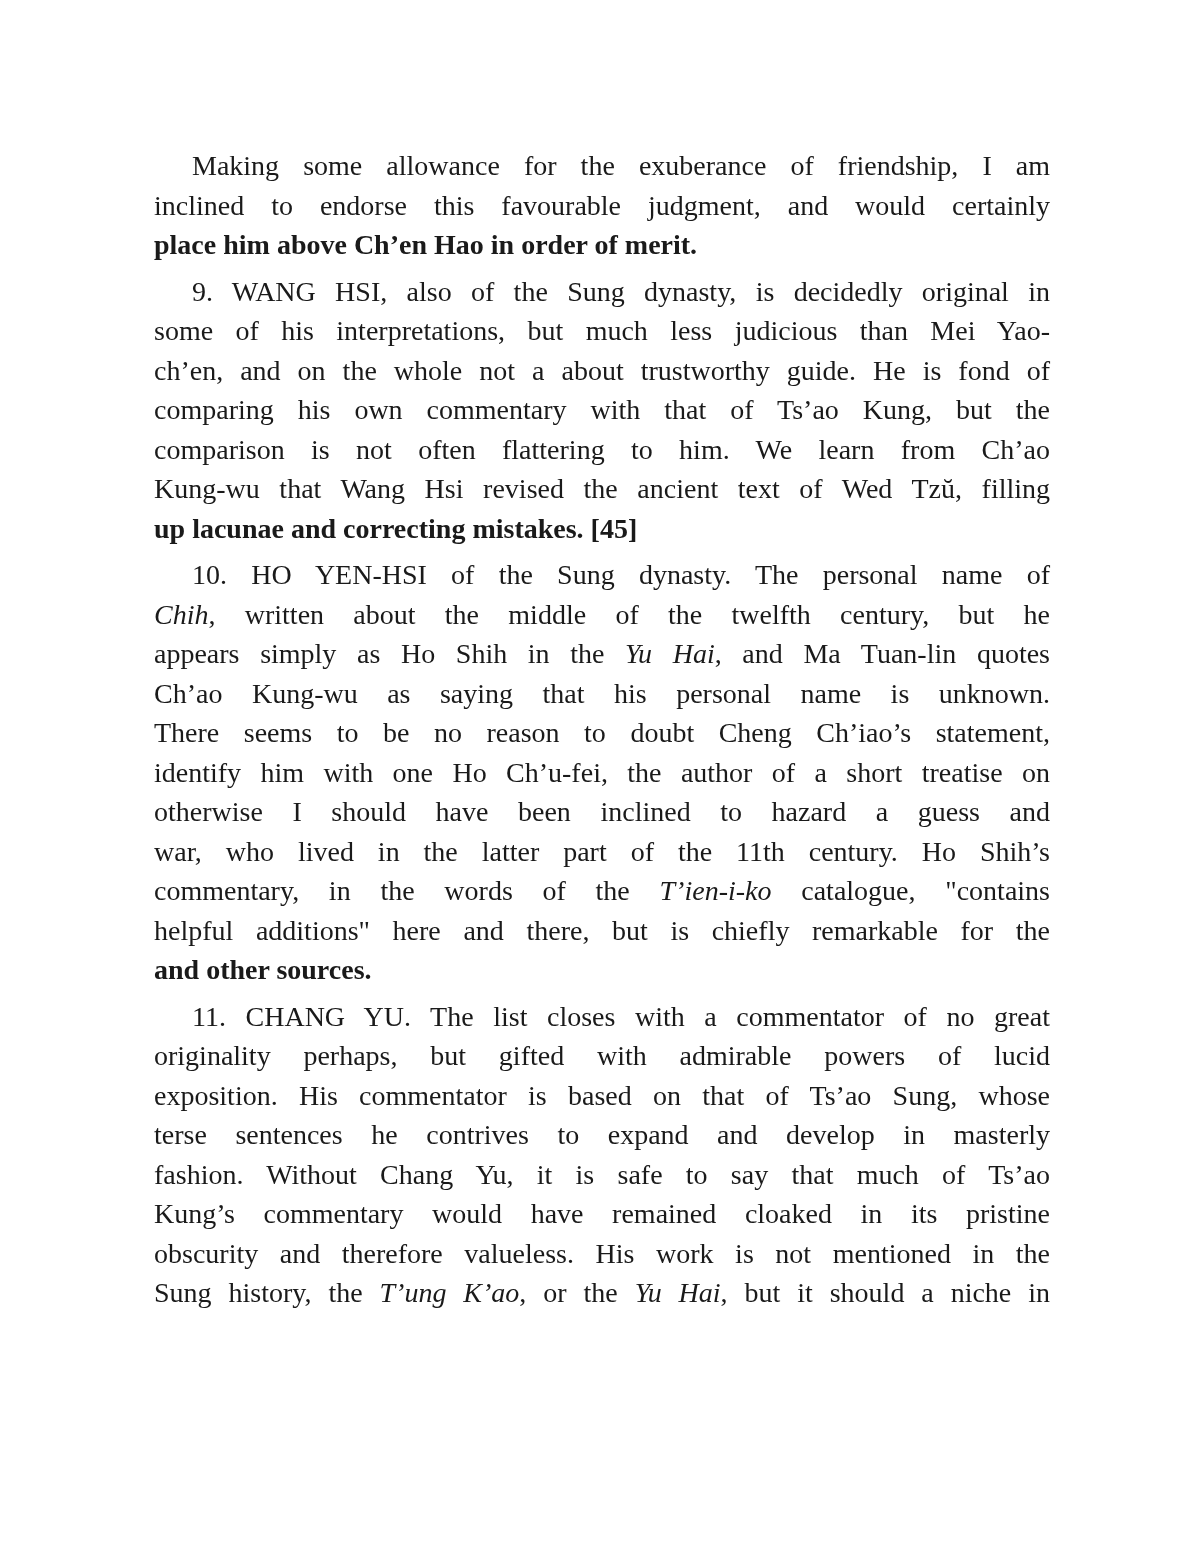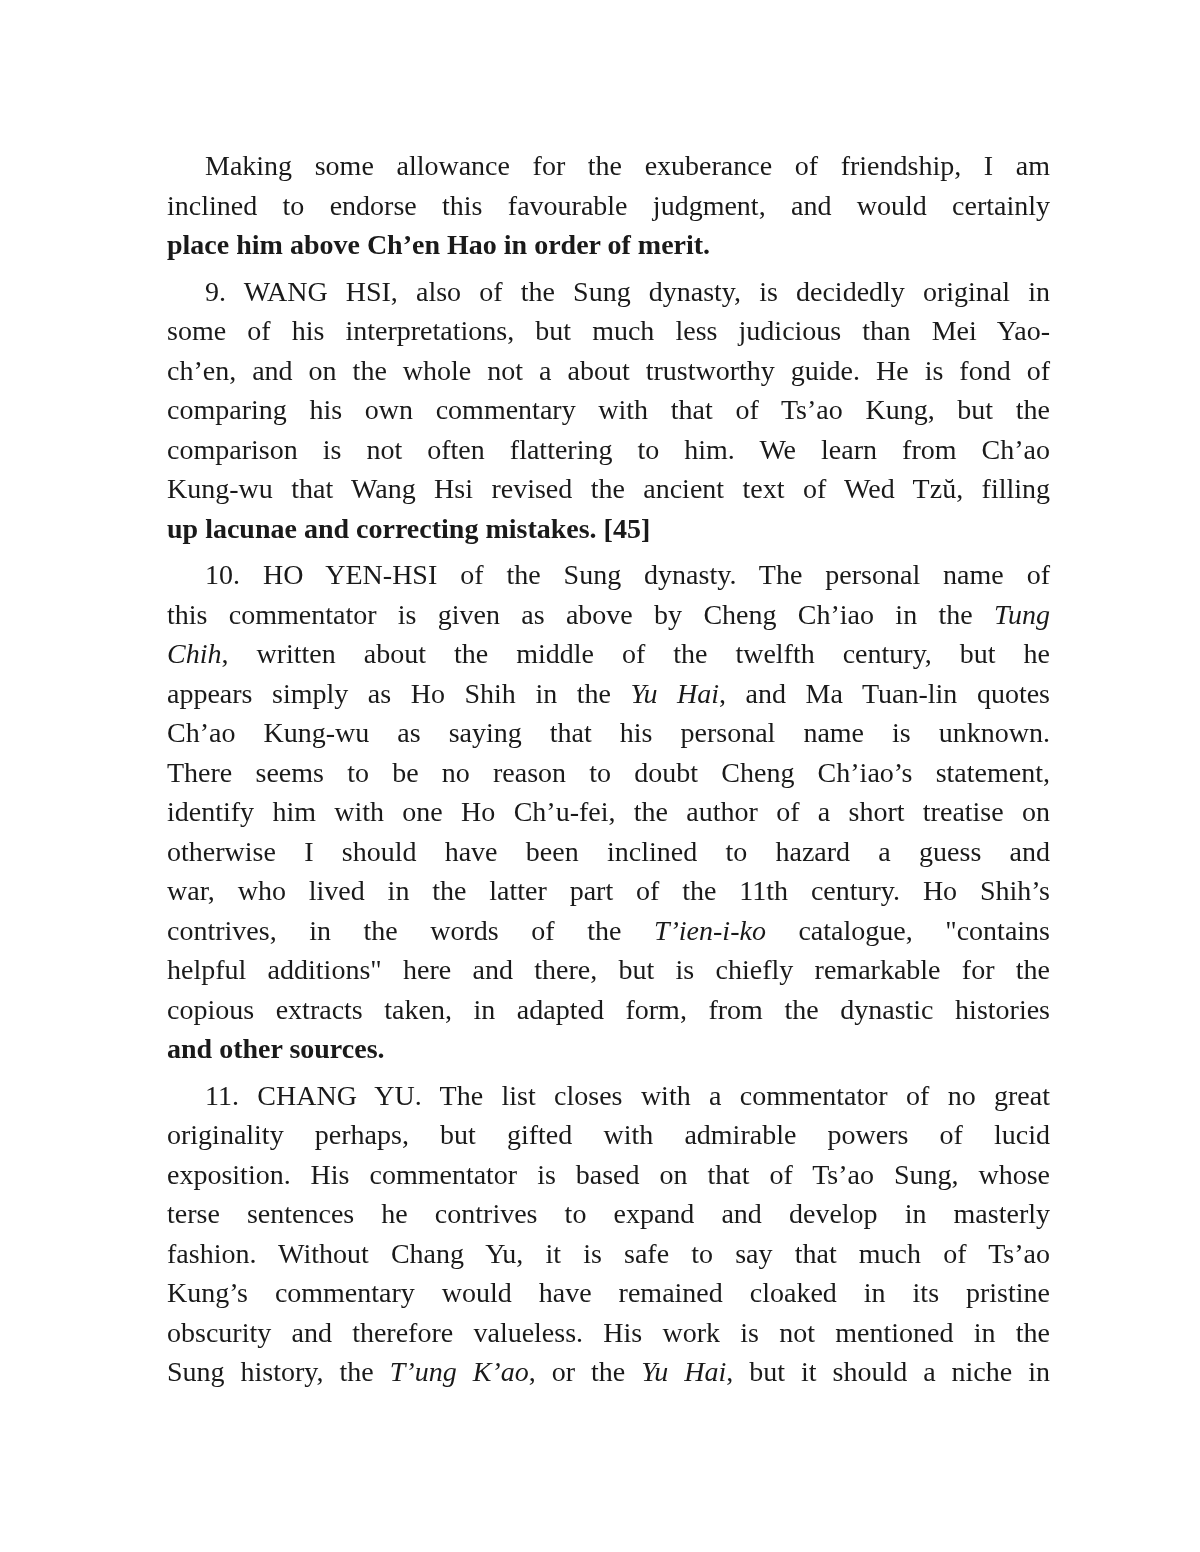--- a/index.html
+++ b/index.html
@@ -16,21 +16,21 @@
     font-family: "Liberation Serif", serif;
     color: #1a1a1a;
   }
   .text-column {
     position: absolute;
     left: 150px;
     top: 146px;
     width: 900px;
   }
   .paragraph {
-    margin: 0 0 7px 17px;
+    margin: 0 0 7px 4px;
   }
   .line {
     font-size: 28px;
     line-height: 39.5px;
     text-align: justify;
     text-align-last: justify;
   }
   .line.nojust {
     text-align-last: left;
     font-weight: bold;
@@ -55,31 +55,29 @@
         <div class="line indent"><span class="seg">9. WANG HSI, also of the Sung dynasty, is decidedly original in</span></div>
         <div class="line"><span class="seg">some of his interpretations, but much less judicious than Mei Yao-</span></div>
         <div class="line"><span class="seg">ch’en, and on the whole not a about trustworthy guide. He is fond of</span></div>
         <div class="line"><span class="seg">comparing his own commentary with that of Ts’ao Kung, but the</span></div>
         <div class="line"><span class="seg">comparison is not often flattering to him. We learn from Ch’ao</span></div>
         <div class="line"><span class="seg">Kung-wu that Wang Hsi revised the ancient text of Wed Tzŭ, filling</span></div>
         <div class="line nojust"><span class="seg">up lacunae and correcting mistakes. [45]</span></div>
       </div>
       <div class="paragraph">
         <div class="line indent"><span class="seg">10. HO YEN-HSI of the Sung dynasty. The personal name of</span></div>
-        <div class="line"><span class="seg">this commentator is given as above by Cheng Ch’iao in the </span><span class="seg italic">Tung</span></div>
         <div class="line"><span class="seg italic">Chih</span><span class="seg">, written about the middle of the twelfth century, but he</span></div>
         <div class="line"><span class="seg">appears simply as Ho Shih in the </span><span class="seg italic">Yu Hai</span><span class="seg">, and Ma Tuan-lin quotes</span></div>
         <div class="line"><span class="seg">Ch’ao Kung-wu as saying that his personal name is unknown.</span></div>
         <div class="line"><span class="seg">There seems to be no reason to doubt Cheng Ch’iao’s statement,</span></div>
         <div class="line"><span class="seg">identify him with one Ho Ch’u-fei, the author of a short treatise on</span></div>
         <div class="line"><span class="seg">otherwise I should have been inclined to hazard a guess and</span></div>
         <div class="line"><span class="seg">war, who lived in the latter part of the 11th century. Ho Shih’s</span></div>
-        <div class="line"><span class="seg">contrives, in the words of the </span><span class="seg italic">T’ien-i-ko</span><span class="seg"> catalogue, "contains</span></div>
+        <div class="line"><span class="seg">commentary, in the words of the </span><span class="seg italic">T’ien-i-ko</span><span class="seg"> catalogue, "contains</span></div>
         <div class="line"><span class="seg">helpful additions" here and there, but is chiefly remarkable for the</span></div>
-        <div class="line"><span class="seg">copious extracts taken, in adapted form, from the dynastic histories</span></div>
         <div class="line nojust"><span class="seg">and other sources.</span></div>
       </div>
       <div class="paragraph">
         <div class="line indent"><span class="seg">11. CHANG YU. The list closes with a commentator of no great</span></div>
         <div class="line"><span class="seg">originality perhaps, but gifted with admirable powers of lucid</span></div>
         <div class="line"><span class="seg">exposition. His commentator is based on that of Ts’ao Sung, whose</span></div>
         <div class="line"><span class="seg">terse sentences he contrives to expand and develop in masterly</span></div>
         <div class="line"><span class="seg">fashion. Without Chang Yu, it is safe to say that much of Ts’ao</span></div>
         <div class="line"><span class="seg">Kung’s commentary would have remained cloaked in its pristine</span></div>
         <div class="line"><span class="seg">obscurity and therefore valueless. His work is not mentioned in the</span></div>

